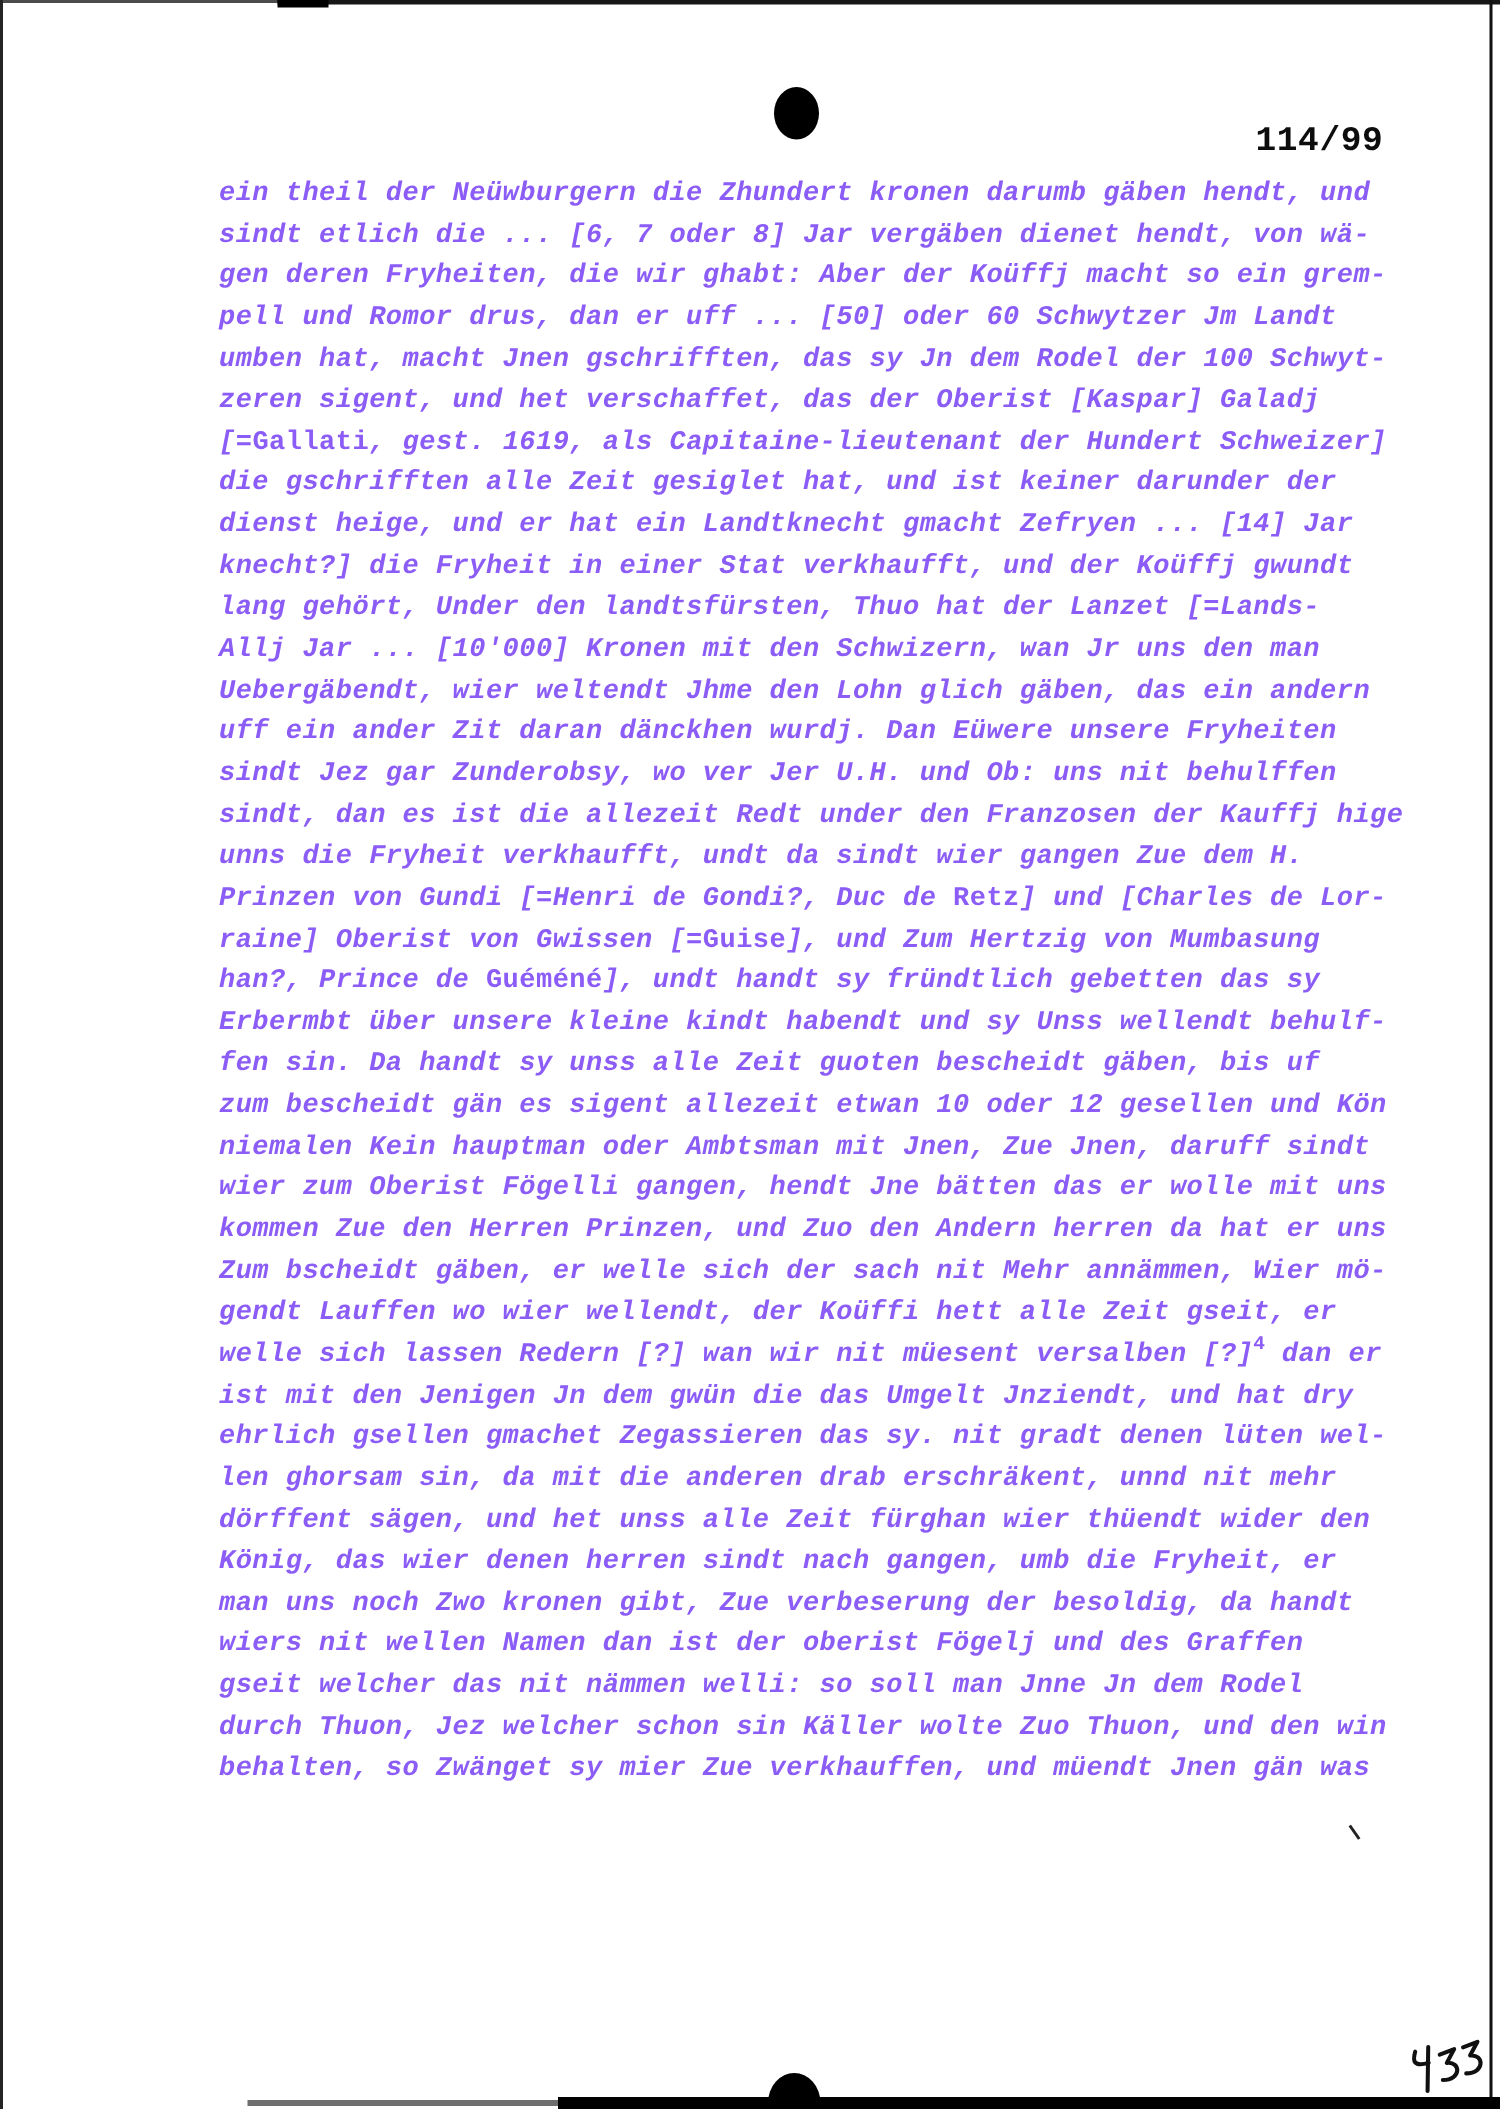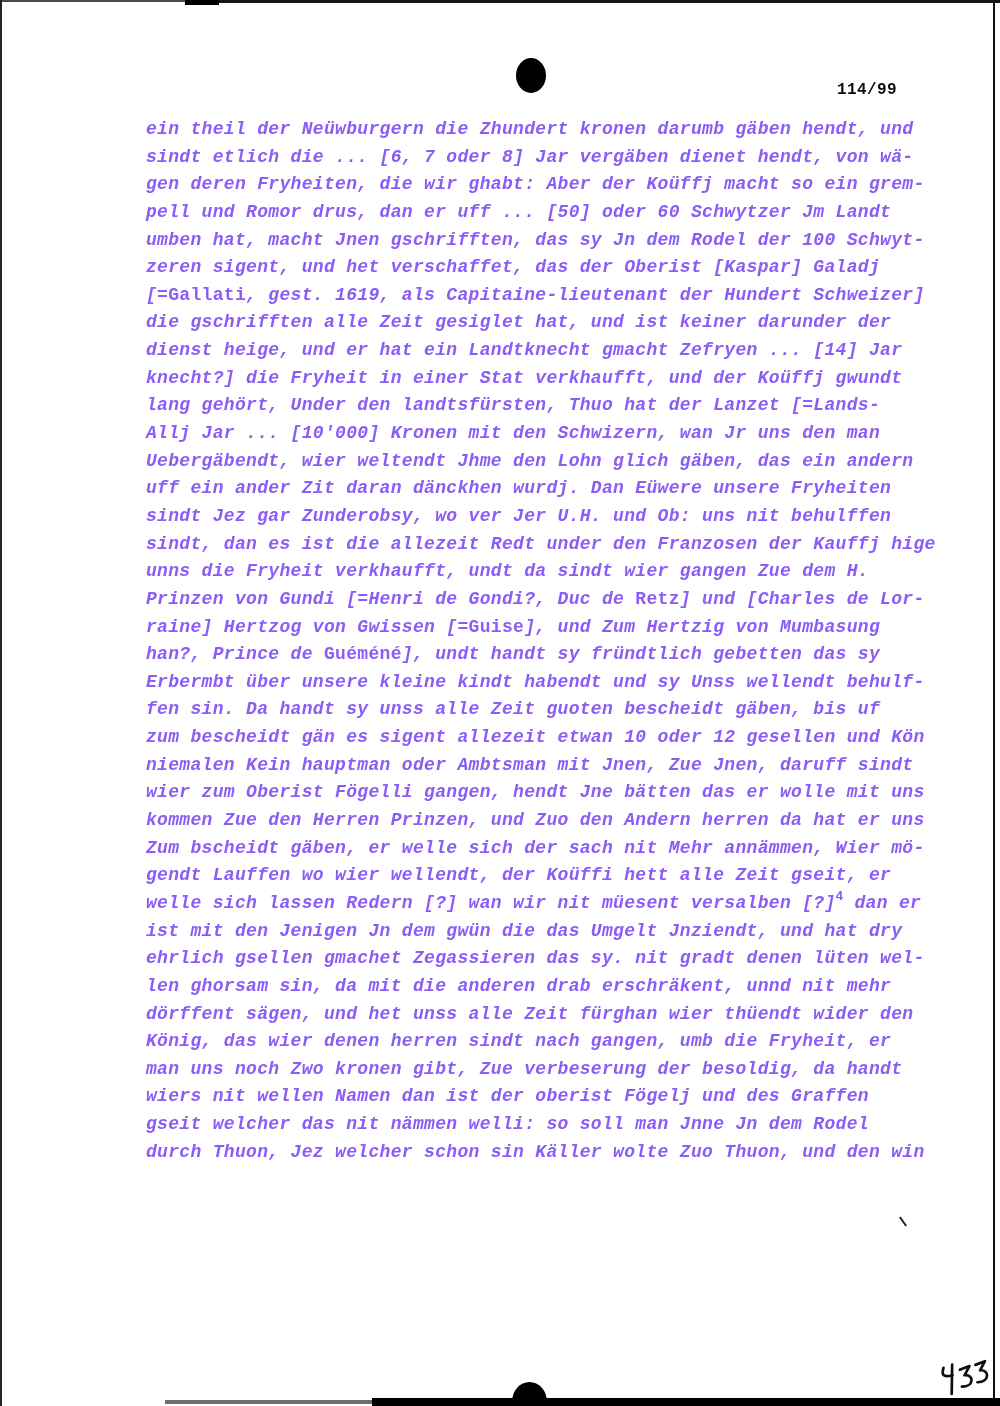--- a/index.html
+++ b/index.html
@@ -22,21 +22,21 @@
     letter-spacing: 0.32px;
     color: #8b5cf6;
   }
   .tline { white-space: pre; height: 27.65px; }
   .em  { font-style: normal; font-weight: 700; }
   .sup { font-style: normal; font-weight: 700; font-size: 13px;
          position: relative; top: -8px; letter-spacing: 0; }
   
   .pageno {
     position: absolute; left: 837px; top: 81px;
-    font-weight: 700; font-size: 16px; letter-spacing: 0.4px;
+    font-weight: 700; font-size: 23px; letter-spacing: 0.4px;
     color: #0d0d0d; white-space: pre;
   }
   
   .edge { position: absolute; }
   .edge-top-base  { left: 0; top: 0; width: 1000px; height: 2px; background: #4c4c4c; }
   .edge-top-dark  { left: 185px; top: 0; width: 815px; height: 3px; background: #161616; }
   .edge-top-thick { left: 185px; top: 0; width: 34px; height: 5px; background: #000; }
   .edge-left      { left: 0; top: 0; width: 2px; height: 1406px; background: #242424; }
   .edge-right     { left: 993px; top: 0; width: 2px; height: 1406px; background: #101010; }
   .edge-bottom-gray { left: 165px; top: 1400px; width: 212px; height: 4px; background: #6e6e6e; }
@@ -85,40 +85,41 @@
       <div class="tline"><span>dienst heige, und er hat ein Landtknecht gmacht Zefryen ... [14] Jar</span></div>
       <div class="tline"><span>knecht?] die Fryheit in einer Stat verkhaufft, und der Koüffj gwundt</span></div>
       <div class="tline"><span>lang gehört, Under den landtsfürsten, Thuo hat der Lanzet [=Lands-</span></div>
       <div class="tline"><span>Allj Jar ... [10'000] Kronen mit den Schwizern, wan Jr uns den man</span></div>
       <div class="tline"><span>Uebergäbendt, wier weltendt Jhme den Lohn glich gäben, das ein andern</span></div>
       <div class="tline"><span>uff ein ander Zit daran dänckhen wurdj. Dan Eüwere unsere Fryheiten</span></div>
       <div class="tline"><span>sindt Jez gar Zunderobsy, wo ver Jer U.H. und Ob: uns nit behulffen</span></div>
       <div class="tline"><span>sindt, dan es ist die allezeit Redt under den Franzosen der Kauffj hige</span></div>
       <div class="tline"><span>unns die Fryheit verkhaufft, undt da sindt wier gangen Zue dem H.</span></div>
       <div class="tline"><span>Prinzen von Gundi [=Henri de Gondi?, Duc de </span><span class="em">Retz</span><span>] und [Charles de Lor-</span></div>
-      <div class="tline"><span>raine] Hertzog von Gwissen [=</span><span class="em">Guise</span><span>], und Zum Hertzig von Mumbasung</span></div>
+      <div class="tline"><span>raine] Oberist von Gwissen [=</span><span class="em">Guise</span><span>], und Zum Hertzig von Mumbasung</span></div>
       <div class="tline"><span>han?, Prince de </span><span class="em">Guéméné</span><span>], undt handt sy fründtlich gebetten das sy</span></div>
       <div class="tline"><span>Erbermbt über unsere kleine kindt habendt und sy Unss wellendt behulf-</span></div>
       <div class="tline"><span>fen sin. Da handt sy unss alle Zeit guoten bescheidt gäben, bis uf</span></div>
       <div class="tline"><span>zum bescheidt gän es sigent allezeit etwan 10 oder 12 gesellen und Kön</span></div>
       <div class="tline"><span>niemalen Kein hauptman oder Ambtsman mit Jnen, Zue Jnen, daruff sindt</span></div>
       <div class="tline"><span>wier zum Oberist Fögelli gangen, hendt Jne bätten das er wolle mit uns</span></div>
       <div class="tline"><span>kommen Zue den Herren Prinzen, und Zuo den Andern herren da hat er uns</span></div>
       <div class="tline"><span>Zum bscheidt gäben, er welle sich der sach nit Mehr annämmen, Wier mö-</span></div>
       <div class="tline"><span>gendt Lauffen wo wier wellendt, der Koüffi hett alle Zeit gseit, er</span></div>
       <div class="tline"><span>welle sich lassen Redern [?] wan wir nit müesent versalben [?]</span><span class="sup">4</span><span> dan er</span></div>
       <div class="tline"><span>ist mit den Jenigen Jn dem gwün die das Umgelt Jnziendt, und hat dry</span></div>
       <div class="tline"><span>ehrlich gsellen gmachet Zegassieren das sy. nit gradt denen lüten wel-</span></div>
       <div class="tline"><span>len ghorsam sin, da mit die anderen drab erschräkent, unnd nit mehr</span></div>
       <div class="tline"><span>dörffent sägen, und het unss alle Zeit fürghan wier thüendt wider den</span></div>
       <div class="tline"><span>König, das wier denen herren sindt nach gangen, umb die Fryheit, er</span></div>
       <div class="tline"><span>man uns noch Zwo kronen gibt, Zue verbeserung der besoldig, da handt</span></div>
       <div class="tline"><span>wiers nit wellen Namen dan ist der oberist Fögelj und des Graffen</span></div>
       <div class="tline"><span>gseit welcher das nit nämmen welli: so soll man Jnne Jn dem Rodel</span></div>
       <div class="tline"><span>durch Thuon, Jez welcher schon sin Käller wolte Zuo Thuon, und den win</span></div>
+      <div class="tline"><span>behalten, so Zwänget sy mier Zue verkhauffen, und müendt Jnen gän was</span></div>
     </div>
 
   <div class="stray"></div>
 
   <div class="handwritten">
 
     <svg width="62" height="46" viewBox="0 0 62 46">
       <g transform="rotate(-7 31 23)" fill="none" stroke="#101010" stroke-width="2.7" stroke-linecap="round" stroke-linejoin="round">
         <path d="M 9 9 C 6.5 15 6.5 19 17 17.5"></path>
         <path d="M 18 7 L 14 36"></path>

